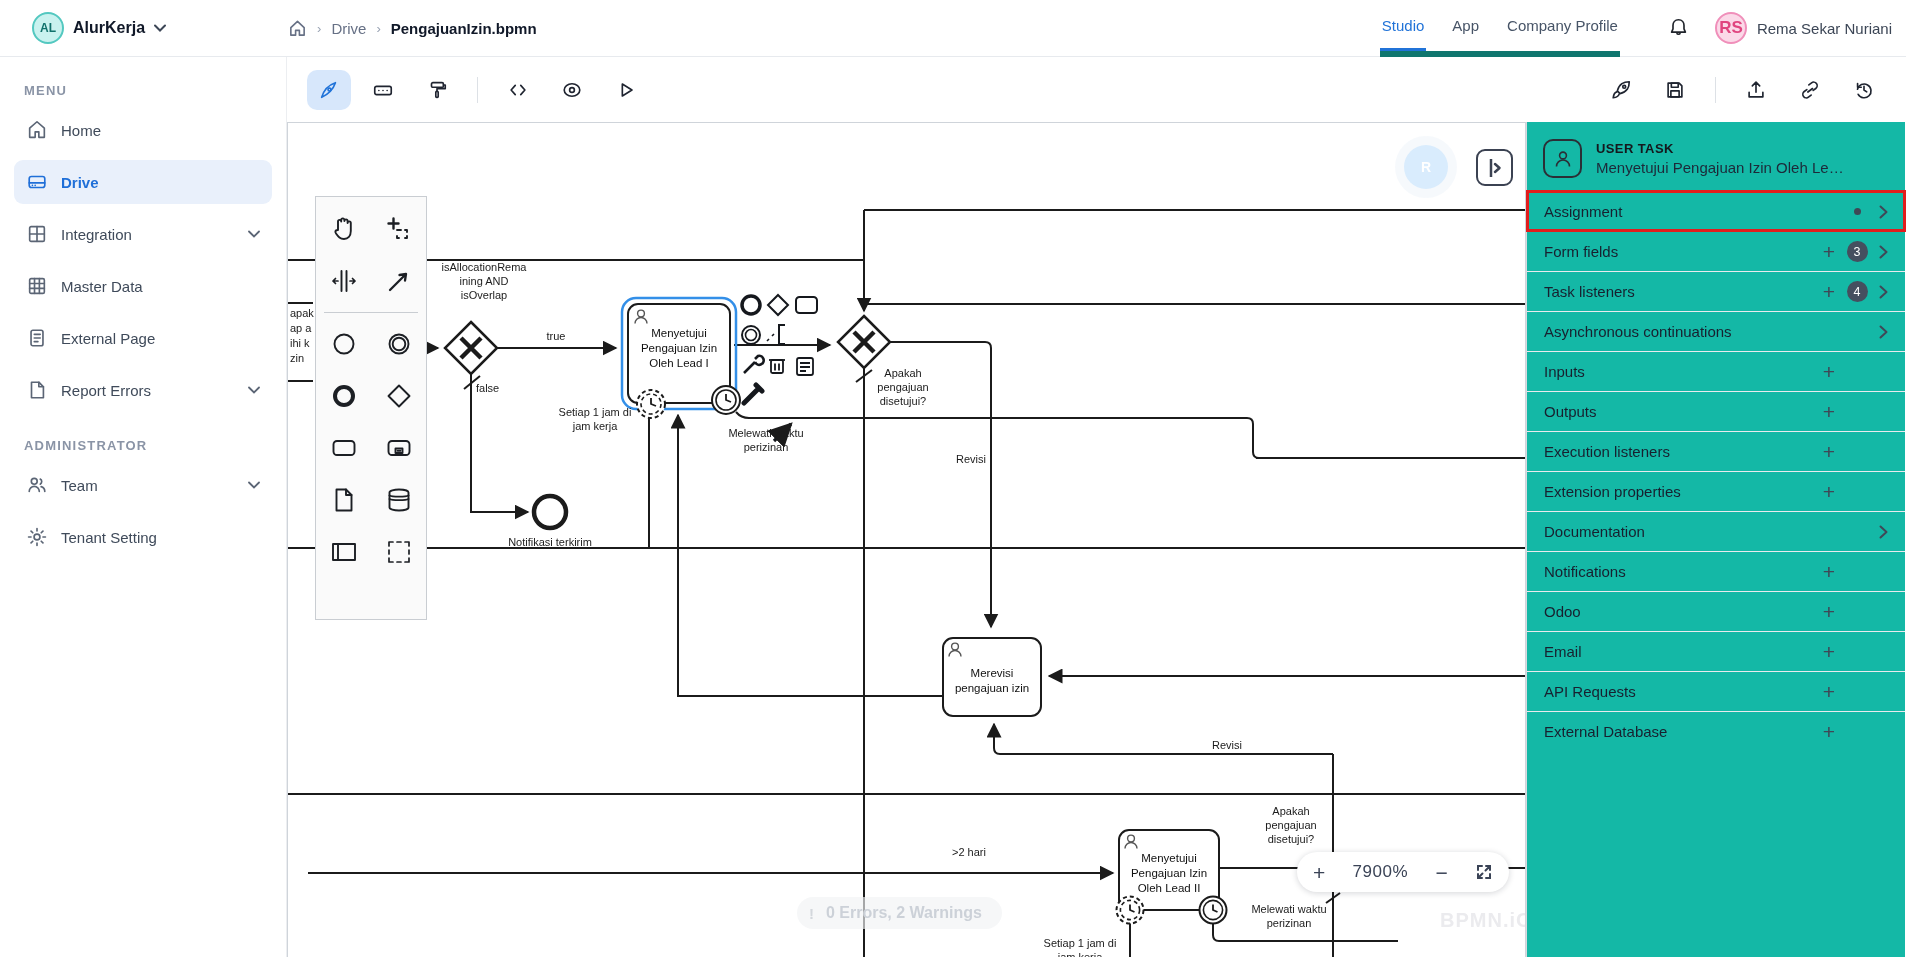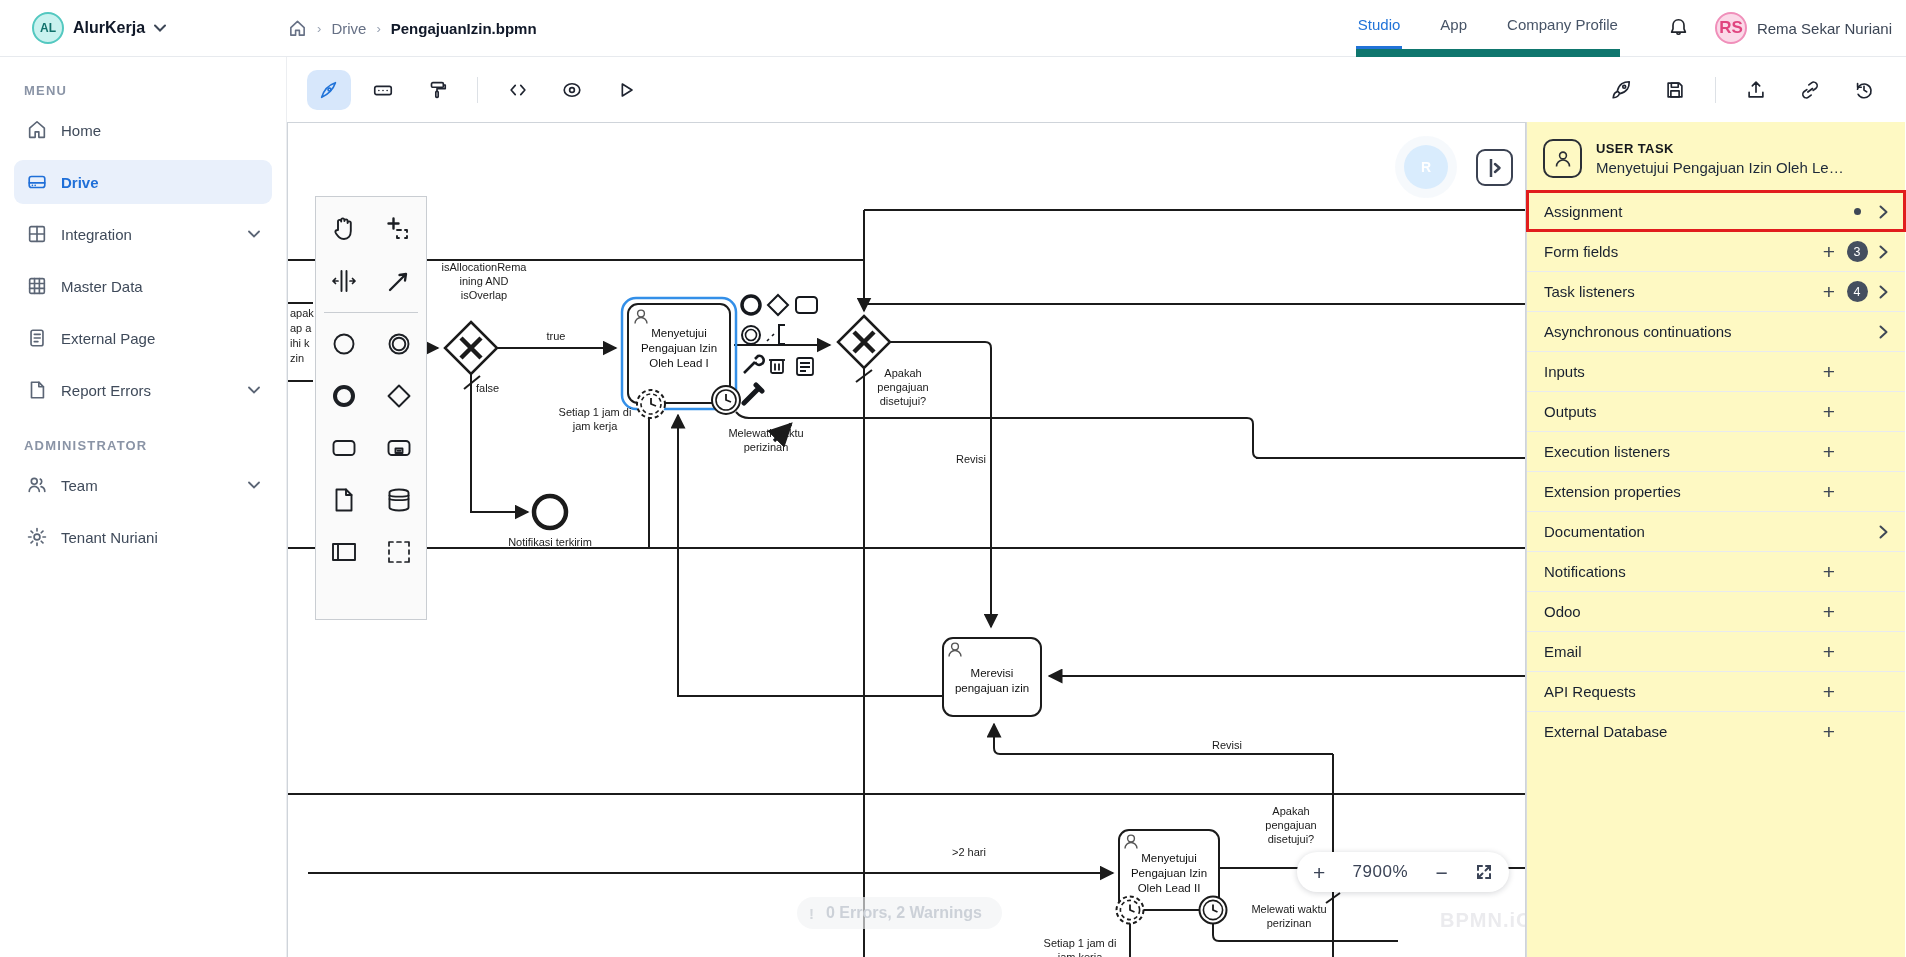--- a/index.html
+++ b/index.html
@@ -9,21 +9,21 @@
   
   .topbar { height:57px; display:flex; align-items:stretch; border-bottom:1px solid #e7eaee; background:#fff; padding:0 14px 0 12px; }
   .brand { display:flex; align-items:center; gap:9px;margin-left:20px; }
   .brand-avatar { width:32px; height:32px; border-radius:50%; background:#c9f2ef; border:2px solid #53c8c0; color:#11716b; font-size:12px; font-weight:bold; display:flex; align-items:center; justify-content:center; }
   .brand-name { font-size:16px; font-weight:bold; color:#101828; }
   .crumbs { display:flex; align-items:center; gap:10px; margin-left:122px; font-size:15px; }
   .crumb-sep { color:#98a2b3; font-size:13px; }
   .crumb-link { color:#667085; }
   .crumb-current { color:#101828; font-weight:bold; }
   .topbar-spacer { flex:1; }
-  .tabs { display:flex; align-items:stretch; gap:36px; border-bottom:8px solid #0f766e; margin-bottom:-1px;margin-left:10px; }
+  .tabs { display:flex; align-items:stretch; gap:24px; border-bottom:6px solid #0f766e; margin-bottom:-1px;margin-left:10px; }
   .tab { display:flex; align-items:center; font-size:15px; color:#475467; cursor:pointer; padding:0 2px; }
   .tab.active { color:#2173d8; box-shadow:inset 0 -3px 0 #2173d8; }
   .bell { display:flex; align-items:center; margin-left:48px; }
   .tb-user { display:flex; align-items:center; gap:10px; margin-left:26px; }
   .tb-user-avatar { width:32px; height:32px; border-radius:50%; background:#fbd9e8; border:2px solid #f08fba; color:#e0457f; font-size:17px; font-weight:bold; display:flex; align-items:center; justify-content:center; }
   .tb-user-name { font-size:15px; color:#3c4656; }
 
   
   .app-body { display:flex; height:900px; }
   .sidebar { width:287px; border-right:1px solid #eceef1; padding-top:26px; background:#fff; flex:none; }
@@ -56,21 +56,21 @@
   .bubble-r { position:absolute; left:1116px; top:22px; width:44px; height:44px; border-radius:50%; background:#d9ecfd; box-shadow:0 0 0 9px rgba(245,248,252,.9); color:#fff; font-weight:bold; font-size:14px; display:flex; align-items:center; justify-content:center; }
   .collapse-btn { position:absolute; left:1188px; top:26px; width:37px; height:37px; border:2.5px solid #3b4252; border-radius:9px; background:#fff; display:flex; align-items:center; justify-content:center; cursor:pointer; }
   .zoom-pill { position:absolute; left:1009px; top:729px; width:212px; height:40px; background:#fff; border-radius:21px; box-shadow:0 1px 6px rgba(16,24,40,.18); display:flex; align-items:center; justify-content:space-between; padding:0 16px; color:#3a4356; }
   .zoom-btn { font-size:21px; color:#3a4356; background:none; border:none; cursor:pointer; line-height:1; }
   .zoom-val { font-size:17px; letter-spacing:.5px; }
   .status-pill { position:absolute; left:509px; top:774px; height:32px; padding:0 20px 0 12px; border-radius:16px; background:rgba(241,242,244,.65); display:flex; align-items:center; gap:12px; font-size:16px; font-weight:bold; color:#ccd1d8; }
   .status-bang { font-size:15px; font-weight:bold; color:#d3d7dc; }
   .watermark { position:absolute; left:1152px; top:786px; font-size:20px; font-weight:bold; letter-spacing:1px; color:#ebebee; }
 
   
-  .panel { width:379px; flex:none; border-left:1px solid #d8dbe0; background:#fef9c3; display:flex; flex-direction:column; }
+  .panel { width:379px; flex:none; border-left:1px solid #d8dbe0; background:#14b8a6; display:flex; flex-direction:column; }
   .panel-head { display:flex; align-items:center; gap:14px; padding:17px 16px 13px 16px; }
   .panel-head-icon { width:39px; height:39px; border:2px solid #2b2f36; border-radius:10px; display:flex; align-items:center; justify-content:center; color:#2b2f36; flex:none; }
   .panel-type { font-size:13px; font-weight:bold; letter-spacing:.4px; color:#15181d; }
   .panel-title { font-size:15px; color:#1d2939; margin-top:3px; white-space:nowrap; overflow:hidden; width:300px; }
   .panel-rows { flex:1; }
   .panel-row { position:relative; display:flex; align-items:center; height:40px; padding:0 10px 0 17px; border-top:1px solid #e9ebef; font-size:15px; color:#18202f; cursor:pointer; }
   .panel-row.hl { outline:3px solid #e11d1d; outline-offset:-2px; z-index:2; }
   .panel-row .lbl { flex:1; }
   .slot { width:28px; display:flex; align-items:center; justify-content:center; flex:none; }
   .slot.c { width:24px; }
@@ -207,21 +207,21 @@
             </svg>
           </span>
         </div>
         <div class="side-item">
           <span style="display:flex">
             <svg width="22" height="22" viewBox="0 0 24 24" fill="none" stroke="currentColor" stroke-width="1.8" stroke-linecap="round" stroke-linejoin="round">
               <circle cx="12" cy="12" r="3.2"></circle>
               <path d="M12 2.8 V5.5 M12 18.5 V21.2 M2.8 12 H5.5 M18.5 12 H21.2 M5.5 5.5 L7.4 7.4 M16.6 16.6 L18.5 18.5 M18.5 5.5 L16.6 7.4 M7.4 16.6 L5.5 18.5"></path>
             </svg>
           </span>
-      <span>Tenant Nuriani</span>
+      <span>Tenant Setting</span>
         </div>
       </div>
   </div>
 
   <div class="main">
     <div class="toolbar">
       <div class="tool-group" id="toolbar-left">
           <button class="tool-btn active">
             <span style="display:flex">
               <svg width="22" height="22" viewBox="0 0 24 24" fill="none" stroke="currentColor" stroke-width="1.8" stroke-linecap="round" stroke-linejoin="round">

